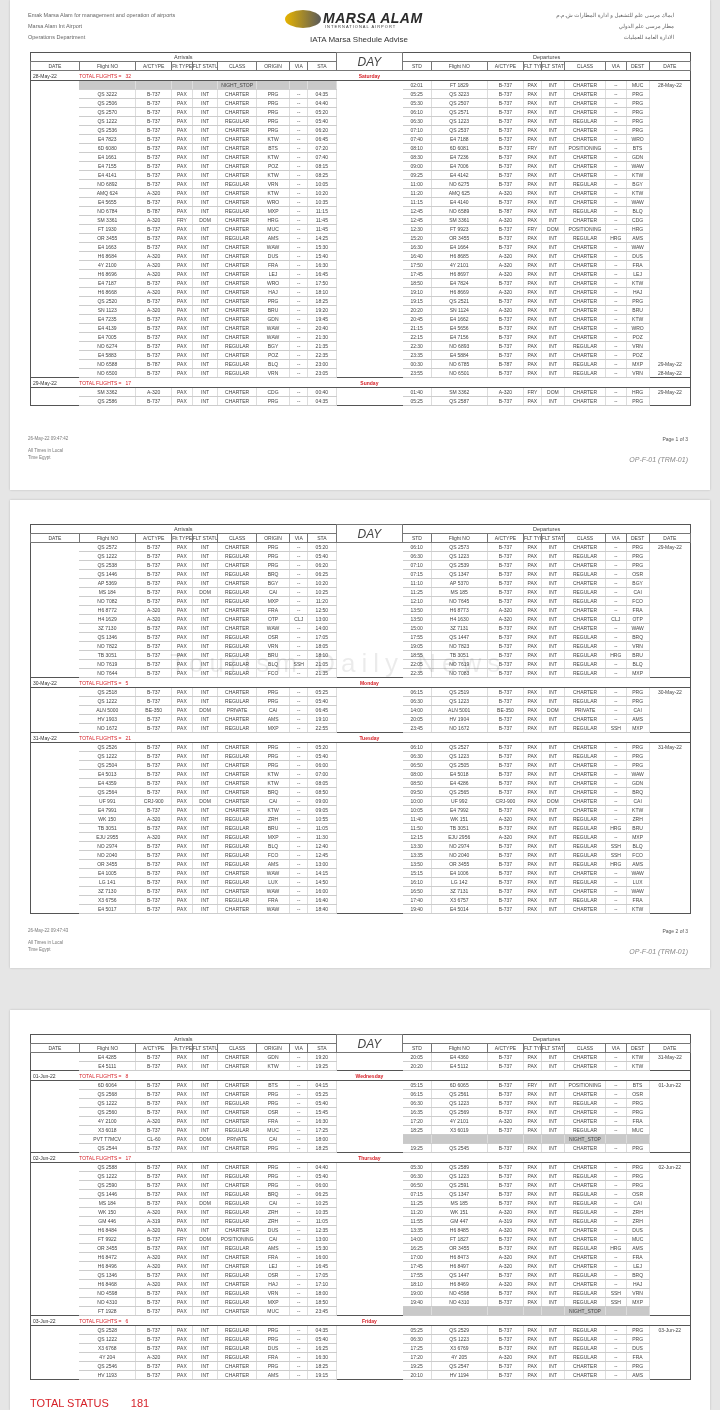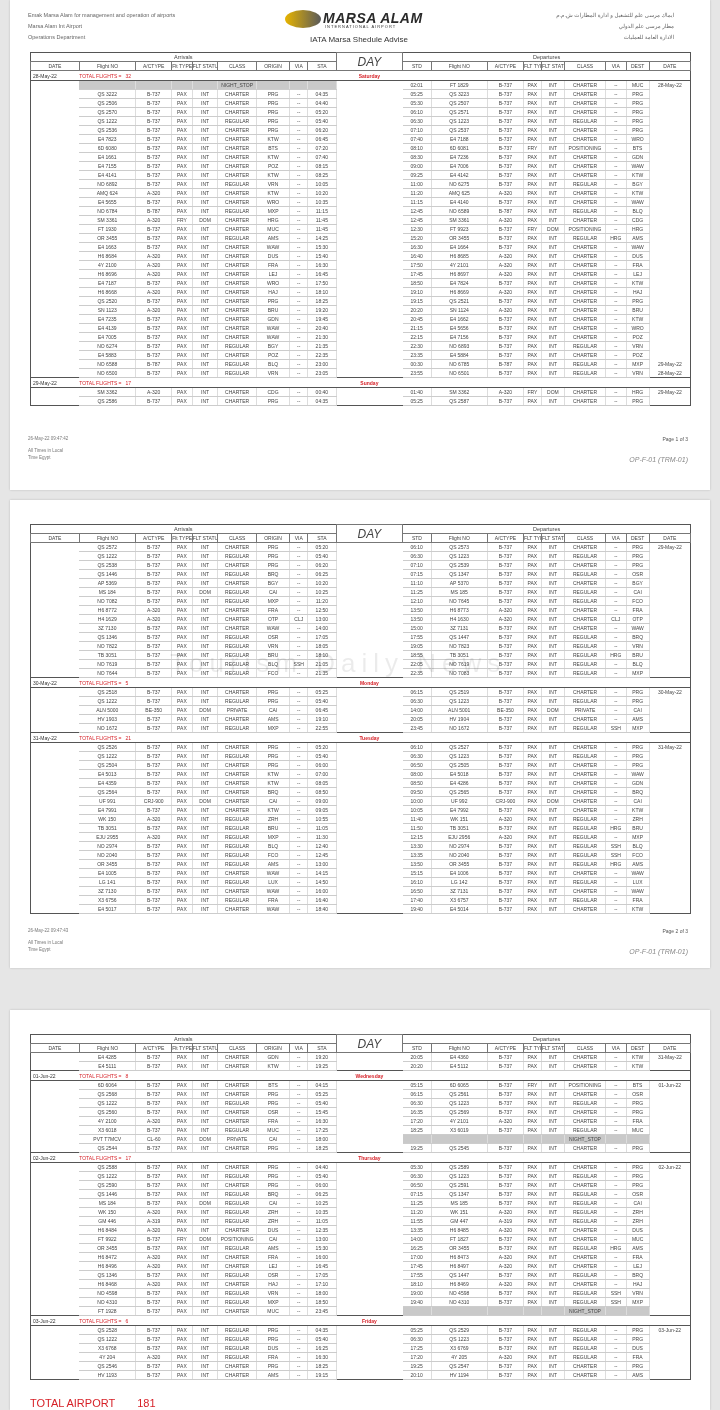--- a/index.html
+++ b/index.html
@@ -2513,14 +2513,14 @@
           <td class="c">AMS</td>
           <td class=""></td>
         </tr>
       </tbody>
     </table>
   </div>
 
 <div class="wm">Tourism Daily News</div>
 
 <div class="grand">
-  <b style="font-weight:normal">TOTAL AIRPORT</b><span>181</span>
+  <b style="font-weight:normal">TOTAL STATUS</b><span>181</span>
 </div>
 
 </body></html>

